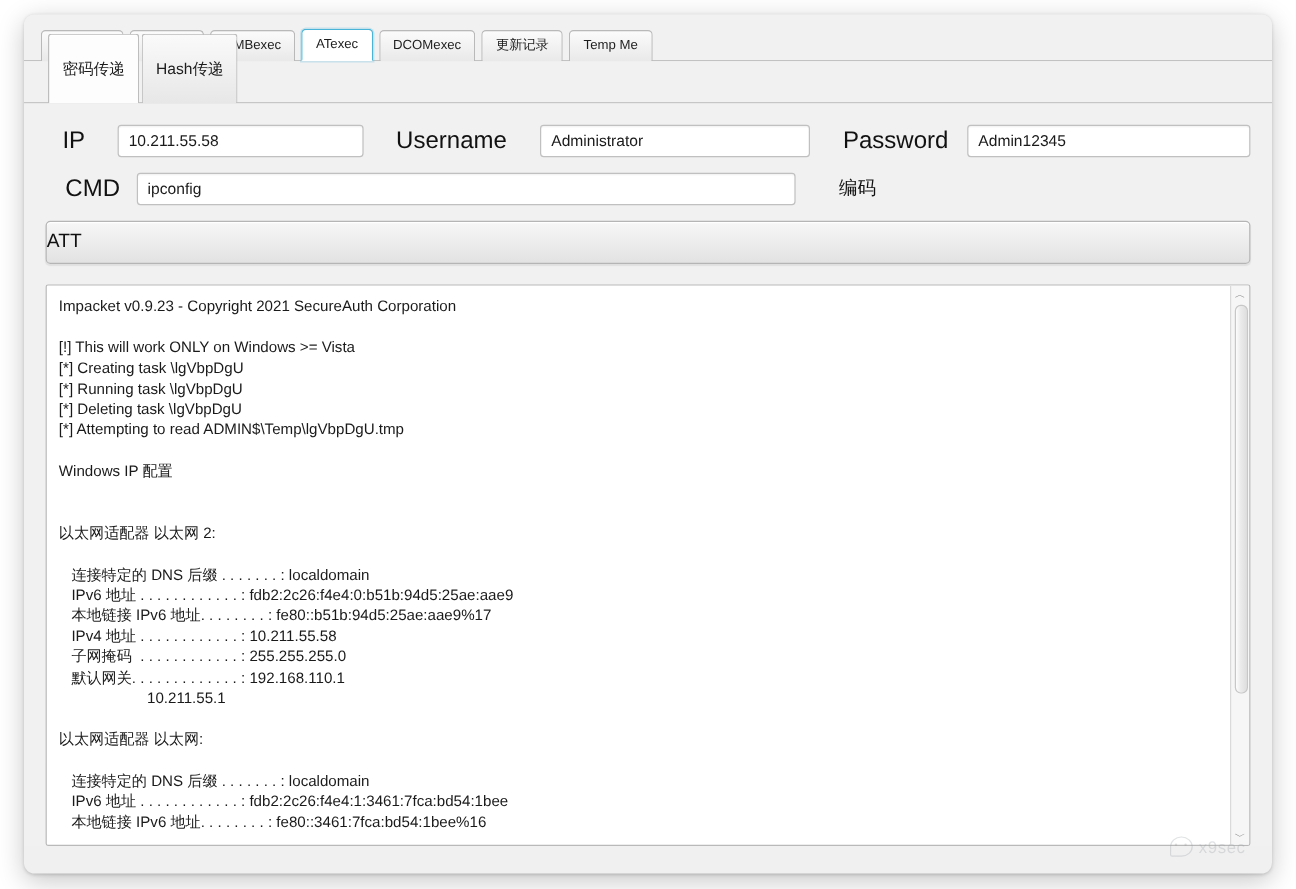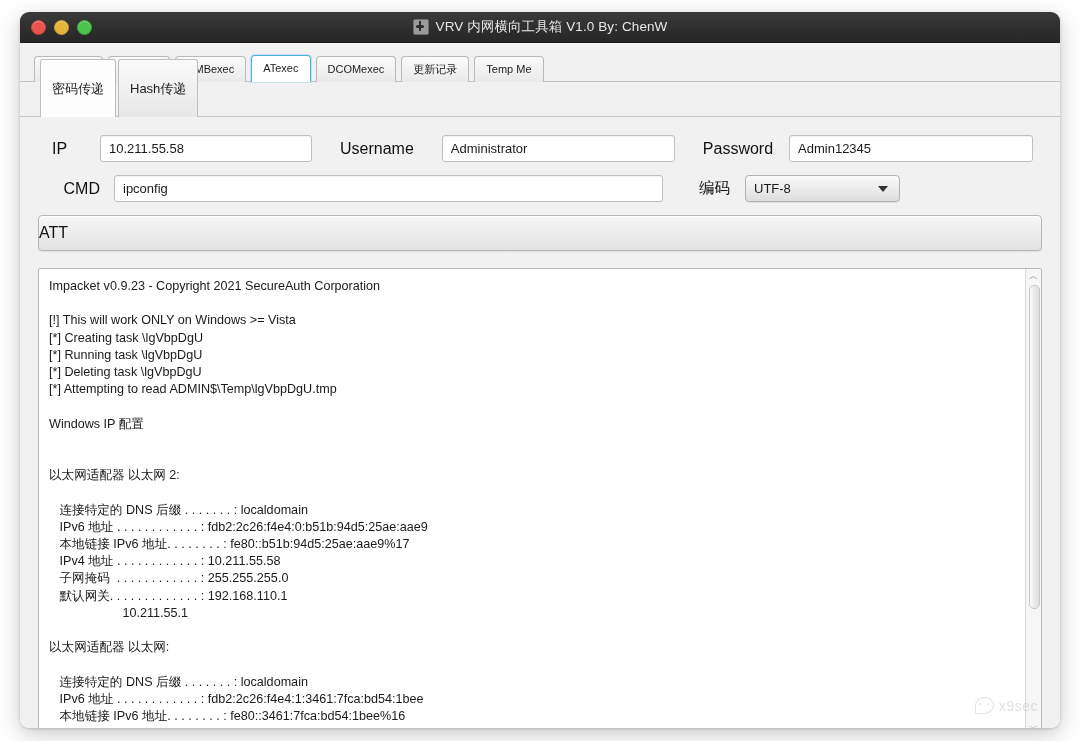--- a/index.html
+++ b/index.html
@@ -183,21 +183,21 @@
   
   .form-area {
     padding: 18px 18px 0 18px;
   }
   .form-row {
     display: flex;
     align-items: center;
     margin-bottom: 13px;
   }
   .flabel {
-    font-size: 16px;
+    font-size: 20px;
     color: #111111;
     white-space: nowrap;
   }
   .flabel.cjk { font-size: 15.5px; }
 
   .ip-label    { width: 48px; text-align: left; padding-left: 14px; }
   .cmd-label   { width: 62px; text-align: right; padding-left: 0px; }
 
   .txt {
     box-sizing: border-box;
@@ -348,31 +348,20 @@
     letter-spacing: 0.5px;
   }
 </style>
 </head>
 <body>
 
 <div id="page">
 
   <div class="window">
 
-    <div class="titlebar">
-      <div class="traffic">
-        <div class="dot red"></div>
-        <div class="dot yellow"></div>
-        <div class="dot green"></div>
-      </div>
-      <div class="title-center">
-        <span class="title-icon"></span>
-        <span class="title-text">VRV 内网横向工具箱 V1.0 By: ChenW</span>
-      </div>
-    </div>
 
     <div class="winbody">
 
       <div class="tabstrip">
         <div class="tab">Wmiexec</div>
         <div class="tab">PSexec</div>
         <div class="tab">SMBexec</div>
         <div class="tab active">ATexec</div>
         <div class="tab">DCOMexec</div>
         <div class="tab">更新记录</div>
@@ -399,24 +388,20 @@
             <span class="spacer-pass"></span>
             <span class="flabel">Password</span>
             <input class="txt pass-input" type="text" value="Admin12345" style="">
           </div>
 
           <div class="form-row">
             <span class="flabel cmd-label">CMD</span>
             <input class="txt cmd-input" type="text" value="ipconfig" style="">
             <span style="width:36px"></span>
             <span class="flabel cjk">编码</span>
-            <div class="sel">
-              <span>UTF-8</span>
-              <span class="caret"></span>
-            </div>
           </div>
 
         </div>
 
         <div class="att-btn">ATT</div>
 
         <div class="output-wrap">
           <div class="output-text">Impacket v0.9.23 - Copyright 2021 SecureAuth Corporation
 
 [!] This will work ONLY on Windows &gt;= Vista

